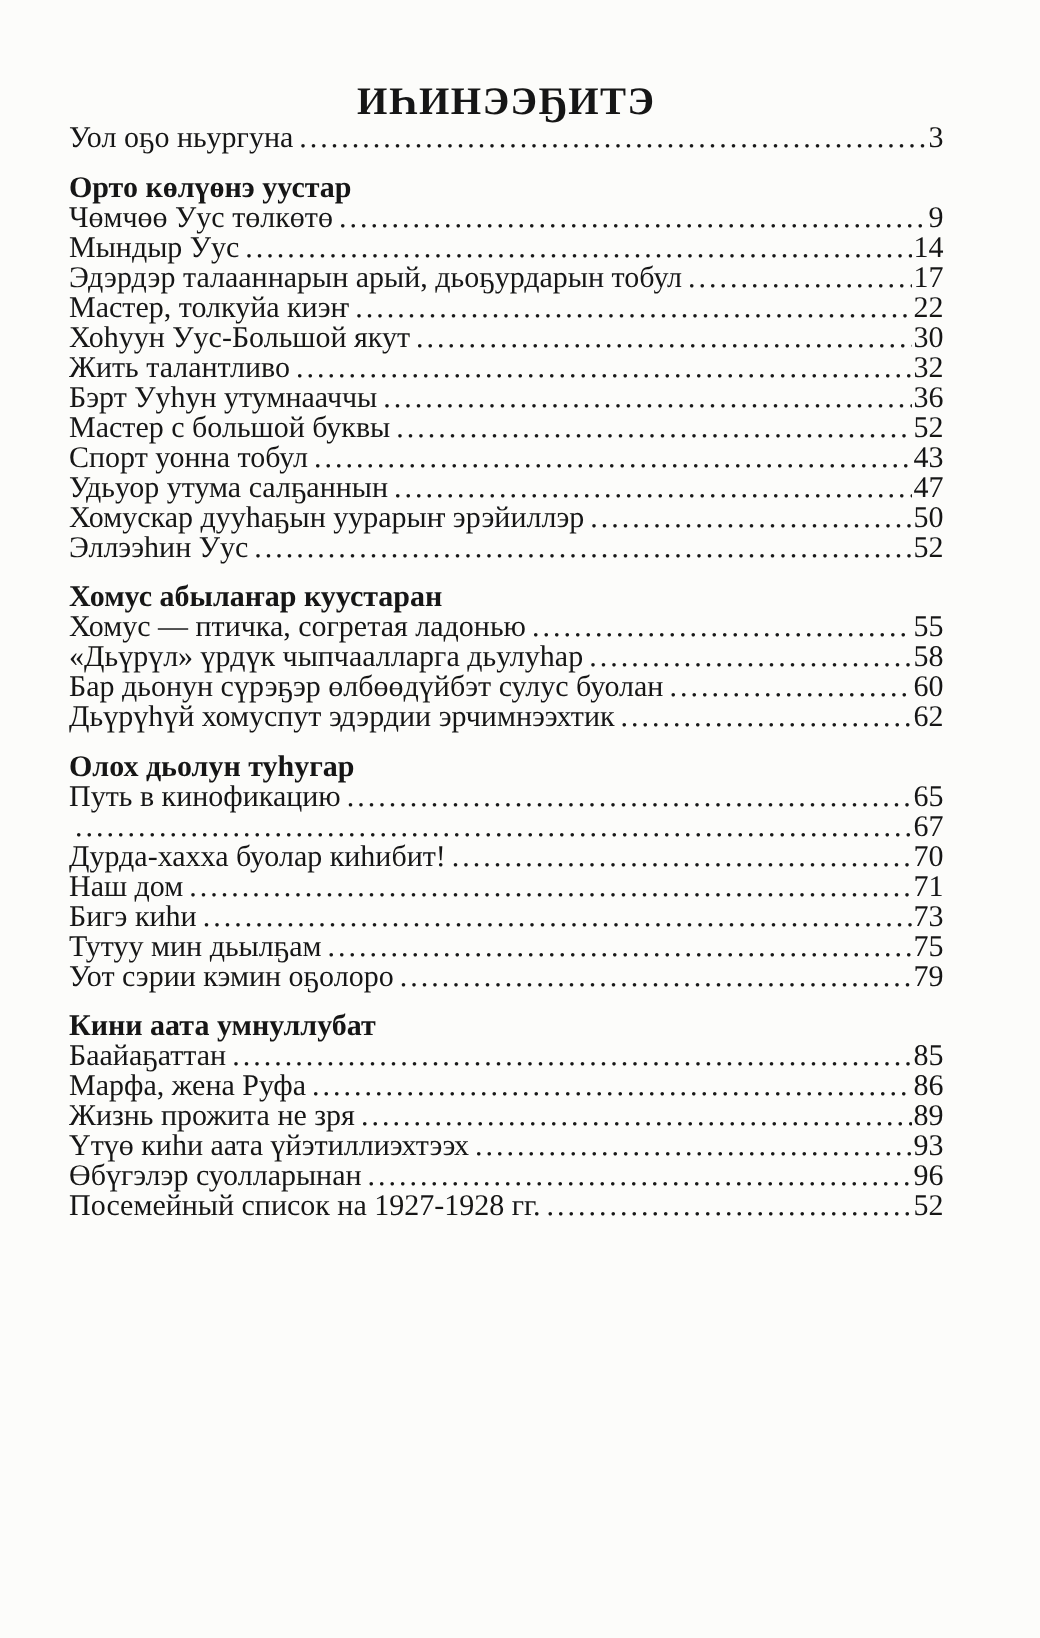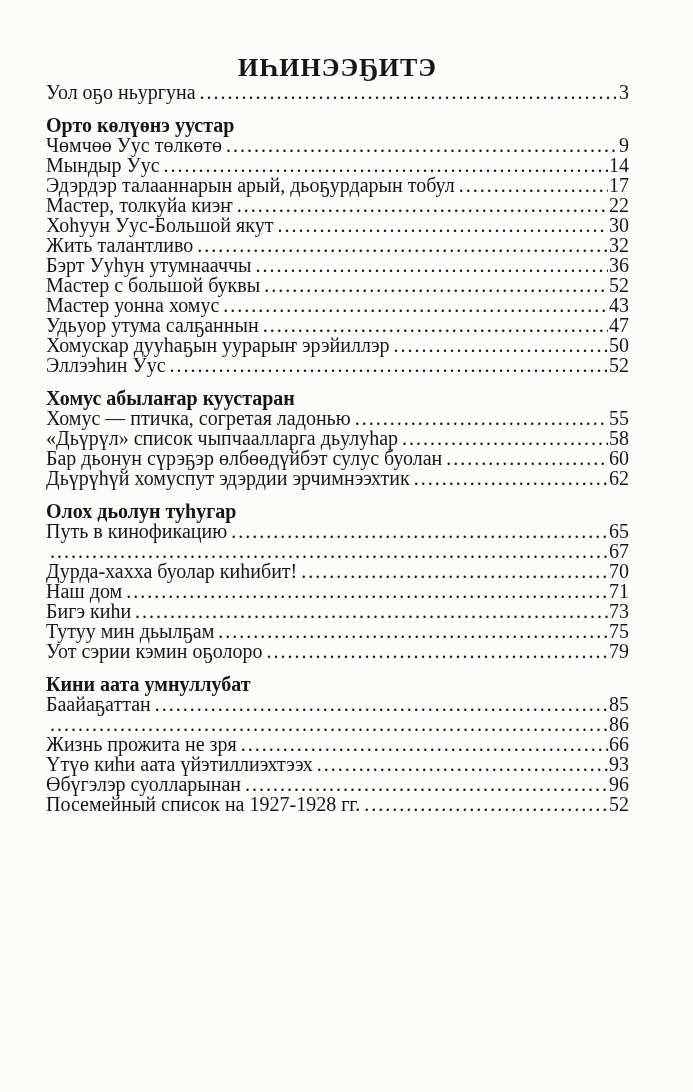--- a/index.html
+++ b/index.html
@@ -129,21 +129,21 @@
     <span class="entry-page">36</span>
   </div>
 
   <div class="toc-entry">
     <span class="entry-title">Мастер с большой буквы</span>
     <span class="dots"></span>
     <span class="entry-page">52</span>
   </div>
 
   <div class="toc-entry">
-    <span class="entry-title">Мастер уонна хомус</span>
+    <span class="entry-title">Спорт уонна тобул</span>
     <span class="dots"></span>
     <span class="entry-page">43</span>
   </div>
 
   <div class="toc-entry">
     <span class="entry-title">Удьуор утума салҕаннын</span>
     <span class="dots"></span>
     <span class="entry-page">47</span>
   </div>
 
@@ -164,21 +164,21 @@
   <section class="toc-section">
     <h2 class="section-heading">Хомус абылаҥар куустаран</h2>
     <div class="entries">
   <div class="toc-entry">
     <span class="entry-title">Хомус — птичка, согретая ладонью</span>
     <span class="dots"></span>
     <span class="entry-page">55</span>
   </div>
 
   <div class="toc-entry">
-    <span class="entry-title">«Дьүрүл» список чыпчаалларга дьулуһар</span>
+    <span class="entry-title">«Дьүрүл» үрдүк чыпчаалларга дьулуһар</span>
     <span class="dots"></span>
     <span class="entry-page">58</span>
   </div>
 
   <div class="toc-entry">
     <span class="entry-title">Бар дьонун сүрэҕэр өлбөөдүйбэт сулус буолан</span>
     <span class="dots"></span>
     <span class="entry-page">60</span>
   </div>
 
@@ -239,28 +239,29 @@
   <section class="toc-section">
     <h2 class="section-heading">Кини аата умнуллубат</h2>
     <div class="entries">
   <div class="toc-entry">
     <span class="entry-title">Баайаҕаттан</span>
     <span class="dots"></span>
     <span class="entry-page">85</span>
   </div>
 
   <div class="toc-entry">
+    <span class="entry-title">Марфа, жена Руфа</span>
     <span class="dots"></span>
     <span class="entry-page">86</span>
   </div>
 
   <div class="toc-entry">
     <span class="entry-title">Жизнь прожита не зря</span>
     <span class="dots"></span>
-    <span class="entry-page">66</span>
+    <span class="entry-page">89</span>
   </div>
 
   <div class="toc-entry">
     <span class="entry-title">Үтүө киһи аата үйэтиллиэхтээх</span>
     <span class="dots"></span>
     <span class="entry-page">93</span>
   </div>
 
   <div class="toc-entry">
     <span class="entry-title">Өбүгэлэр суолларынан</span>

